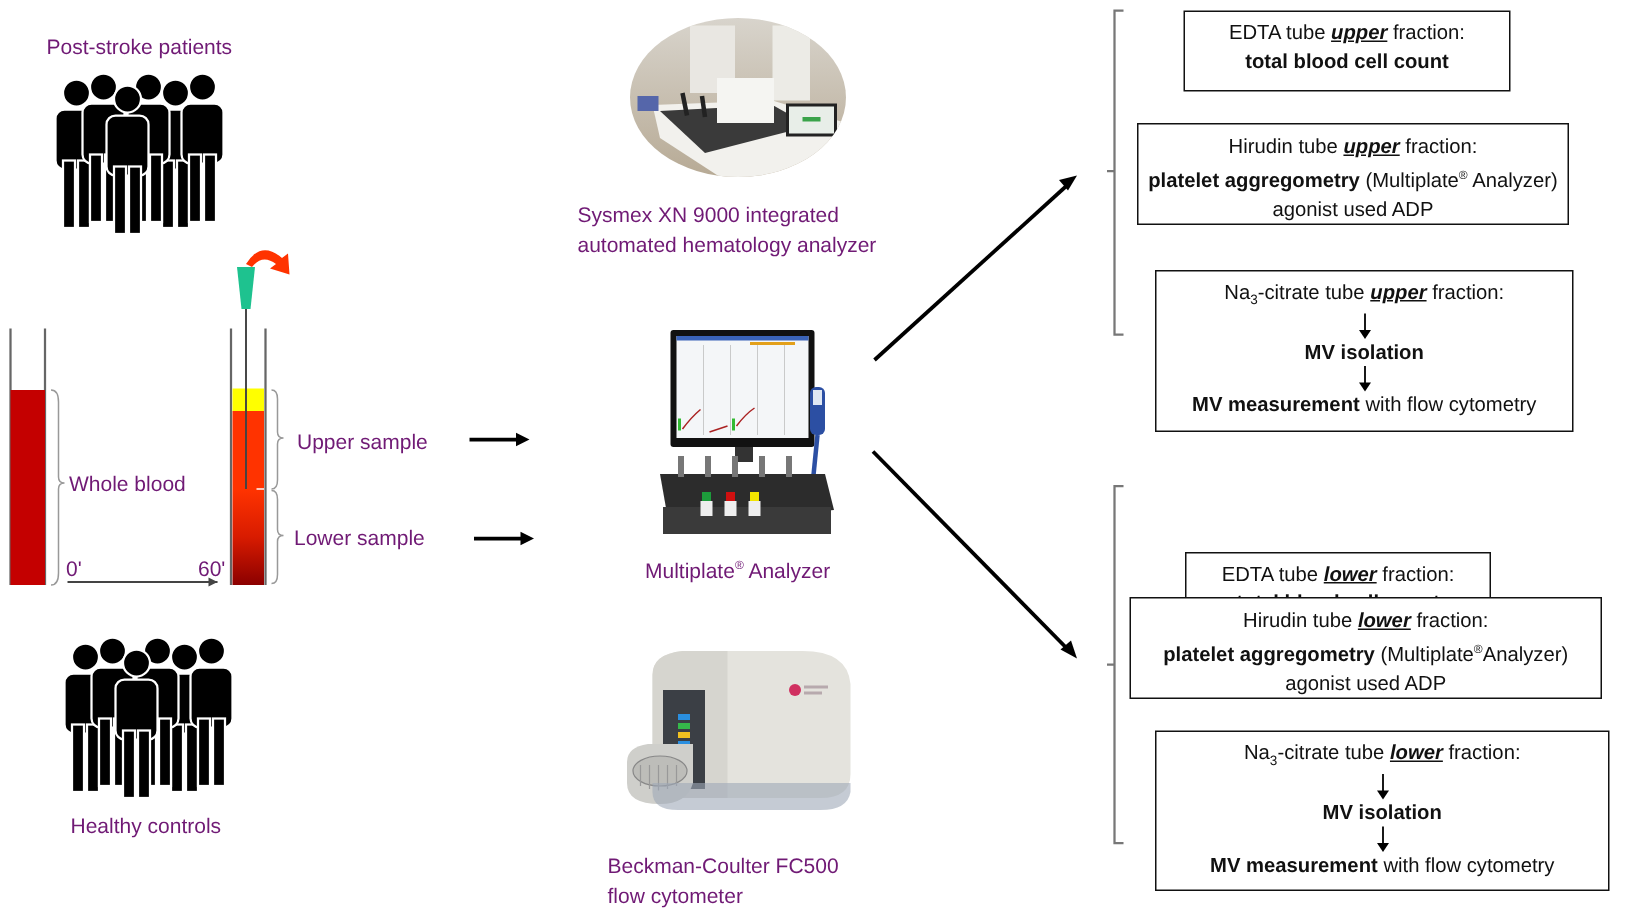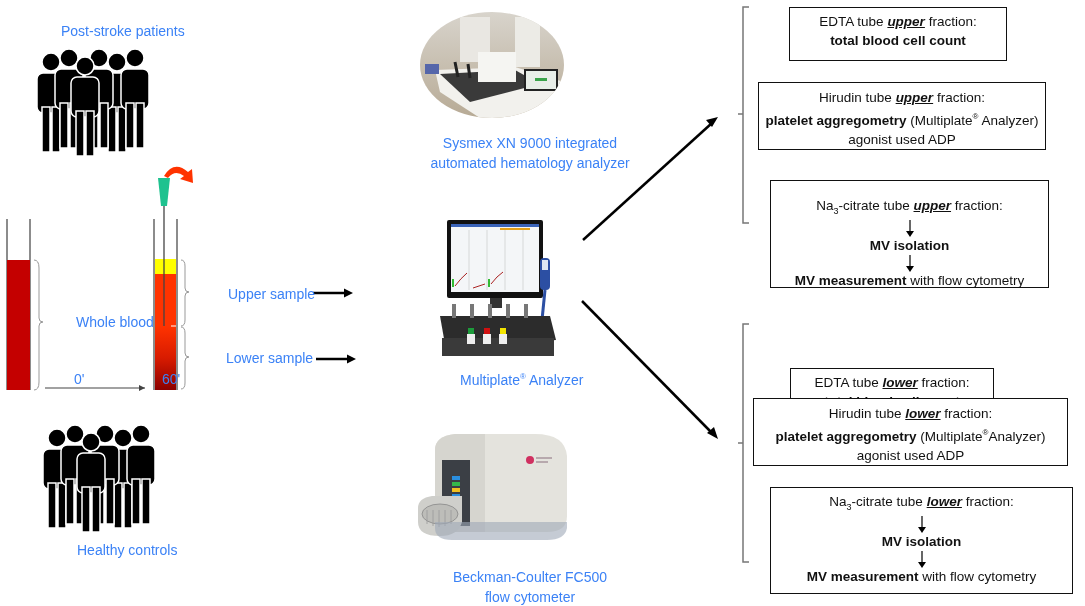--- a/index.html
+++ b/index.html
@@ -1,20 +1,20 @@
 <!DOCTYPE html>
 <html><head>
 <meta charset="utf-8">
 <style>
   html, body { margin:0; padding:0; background:#ffffff; }
   body { width:1085px; height:606px; position:relative; overflow:hidden;
          font-family:"Liberation Sans", "DejaVu Sans", sans-serif; color:#111; }
   .abs { position:absolute; }
-  .label { font-size:14px; color:#3b82f6; white-space:nowrap;margin-left:30px; }
-  .center { text-align:center; }
+  .label { font-size:14px; color:#701a75; white-space:nowrap; }
+  .center { text-align:left; }
   .box { position:absolute; border:1.3px solid #111; background:#fff;
          text-align:center; font-size:13.5px; line-height:19px; color:#111; box-sizing:border-box; }
   .box b { font-weight:bold; }
   .em { font-weight:bold; font-style:italic; text-decoration:underline; }
   .sup { font-size:8px; vertical-align:super; }
   .sub { font-size:9px; vertical-align:sub; }
   .downarrow { display:block; height:17px; position:relative; }
   .downarrow svg { position:absolute; left:50%; margin-left:-5px; top:0; }
   svg { overflow:visible; }
 </style>
@@ -259,21 +259,21 @@
   <div><span>EDTA tube </span><span class="em">upper</span><span> fraction:</span></div>
   <div><b>total blood cell count</b></div>
 </div>
 
 <div class="box" style="left:758px; top:82px; width:288px; height:68px; padding-top:5px;">
   <div><span>Hirudin tube </span><span class="em">upper</span><span> fraction:</span></div>
   <div><b>platelet aggregometry</b><span> (Multiplate</span><span class="sup">®</span><span> Analyzer)</span></div>
   <div>agonist used ADP</div>
 </div>
 
-<div class="box" style="left:770px; top:180px; width:279px; height:108px; padding-top:16px; line-height:18px;">
+<div class="box" style="left:770px; top:180px; width:279px; height:108px; padding-top:5px; line-height:18px;">
   <div><span>Na</span><span class="sub">3</span><span>-citrate tube </span><span class="em">upper</span><span> fraction:</span></div>
   <span class="downarrow">
       <svg width="10" height="17">
         <line x1="5" y1="0" x2="5" y2="12" stroke="#000" stroke-width="1.2"></line>
         <path d="M5,17 l-4,-6 h8 z" fill="#000"></path>
       </svg>
     </span>
   <div><b>MV isolation</b></div>
   <span class="downarrow">
       <svg width="10" height="17">

